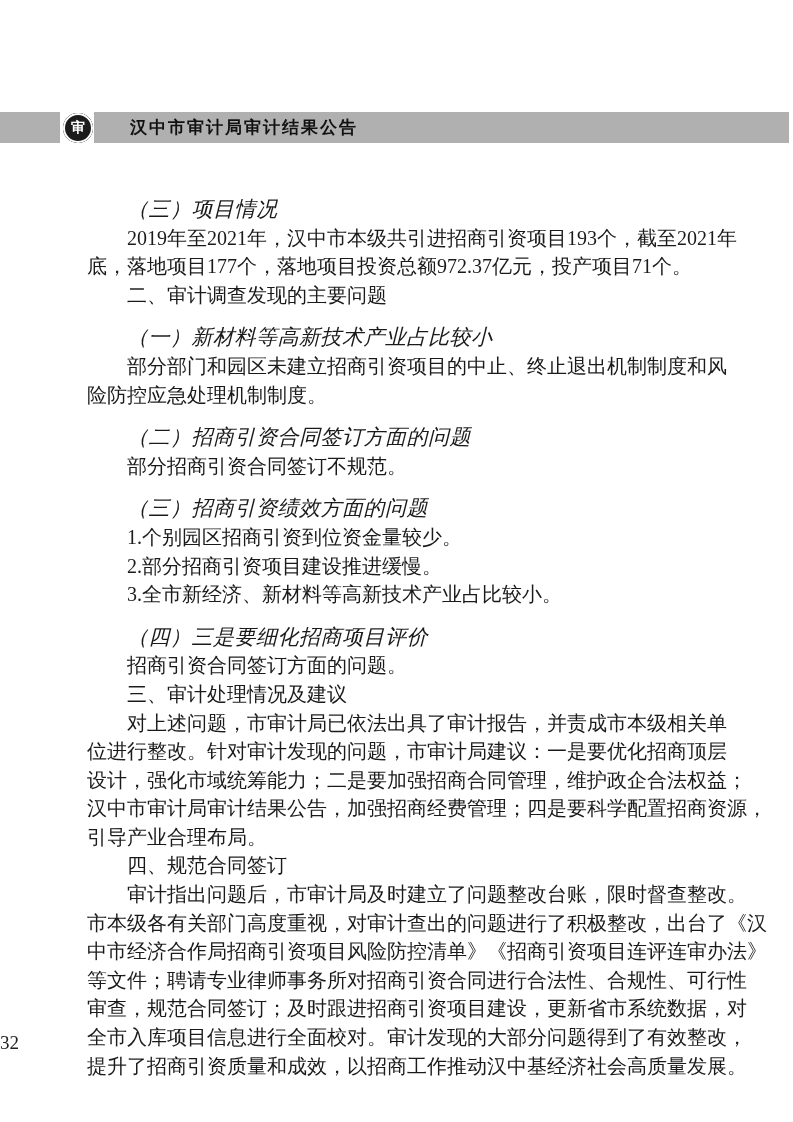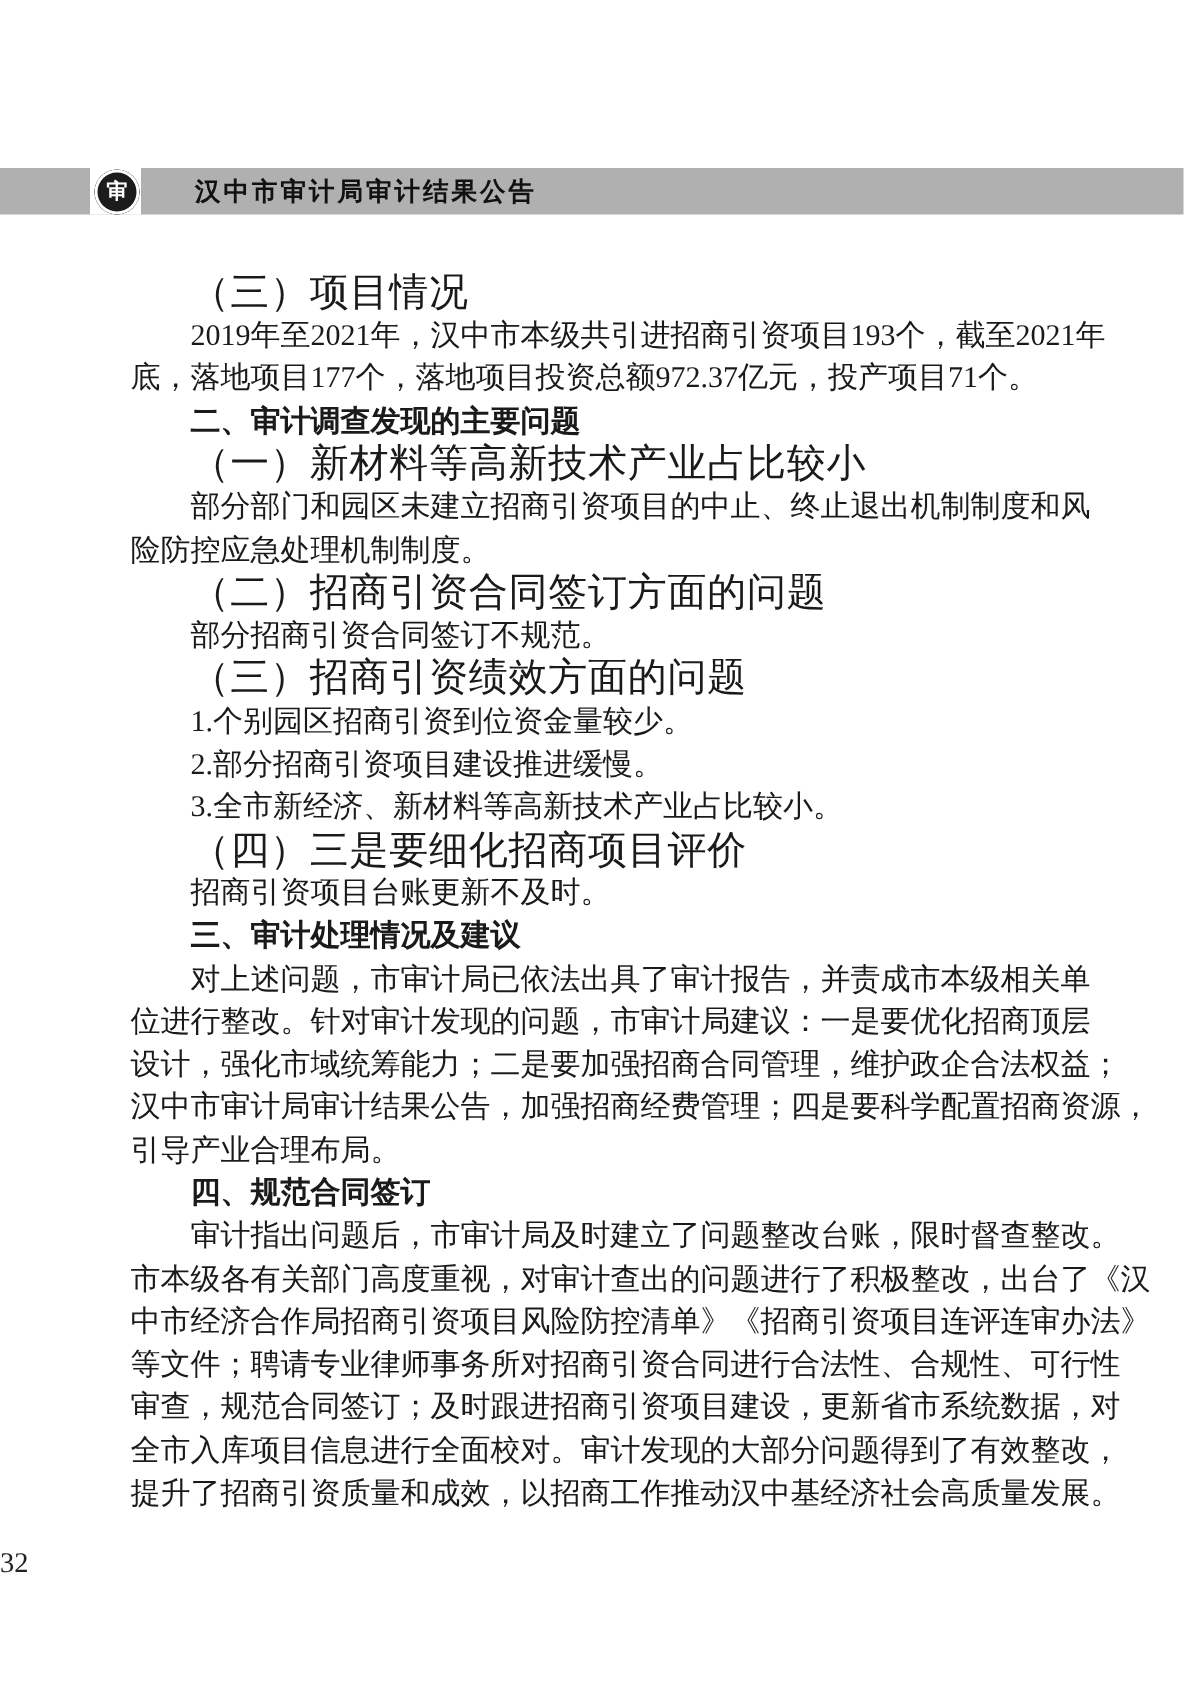--- a/index.html
+++ b/index.html
@@ -29,24 +29,24 @@
     white-space:nowrap;
   }
   .body-text{
     position:absolute;left:87px;top:181px;width:640px;
     font-size:20px;
   }
   .line{
     height:28.6px;line-height:28.6px;white-space:nowrap;
   }
   .line.indent{padding-left:40px;}
-  .line.kai{font-size:26px;letter-spacing:0.5px;}
+  .line.kai{font-style:italic;font-size:21px;letter-spacing:0.5px;margin-top:14px;}
   .line.bold{
     font-family:"Liberation Sans","DejaVu Sans",sans-serif;
-    font-weight:bold;font-size:20px;font-style:normal;
+    font-weight:normal;font-size:20px;font-style:normal;
   }
   .page-num{
     position:absolute;top:1032px;left:0;width:706px;text-align:left;
     font-size:19px;color:#222222;
   }
 </style>
 </head>
 <body>
 
 <div class="page">
@@ -67,21 +67,21 @@
       <div class="line kai indent">（一）新材料等高新技术产业占比较小</div>
       <div class="line body indent">部分部门和园区未建立招商引资项目的中止、终止退出机制制度和风</div>
       <div class="line body">险防控应急处理机制制度。</div>
       <div class="line kai indent">（二）招商引资合同签订方面的问题</div>
       <div class="line body indent">部分招商引资合同签订不规范。</div>
       <div class="line kai indent">（三）招商引资绩效方面的问题</div>
       <div class="line body indent">1.个别园区招商引资到位资金量较少。</div>
       <div class="line body indent">2.部分招商引资项目建设推进缓慢。</div>
       <div class="line body indent">3.全市新经济、新材料等高新技术产业占比较小。</div>
       <div class="line kai indent">（四）三是要细化招商项目评价</div>
-      <div class="line body indent">招商引资项目台账更新不及时。</div>
+      <div class="line body indent">招商引资合同签订方面的问题。</div>
       <div class="line bold indent">三、审计处理情况及建议</div>
       <div class="line body indent">对上述问题，市审计局已依法出具了审计报告，并责成市本级相关单</div>
       <div class="line body">位进行整改。针对审计发现的问题，市审计局建议：一是要优化招商顶层</div>
       <div class="line body">设计，强化市域统筹能力；二是要加强招商合同管理，维护政企合法权益；</div>
       <div class="line body">汉中市审计局审计结果公告，加强招商经费管理；四是要科学配置招商资源，</div>
       <div class="line body">引导产业合理布局。</div>
       <div class="line bold indent">四、规范合同签订</div>
       <div class="line body indent">审计指出问题后，市审计局及时建立了问题整改台账，限时督查整改。</div>
       <div class="line body">市本级各有关部门高度重视，对审计查出的问题进行了积极整改，出台了《汉</div>
       <div class="line body">中市经济合作局招商引资项目风险防控清单》《招商引资项目连评连审办法》</div>

